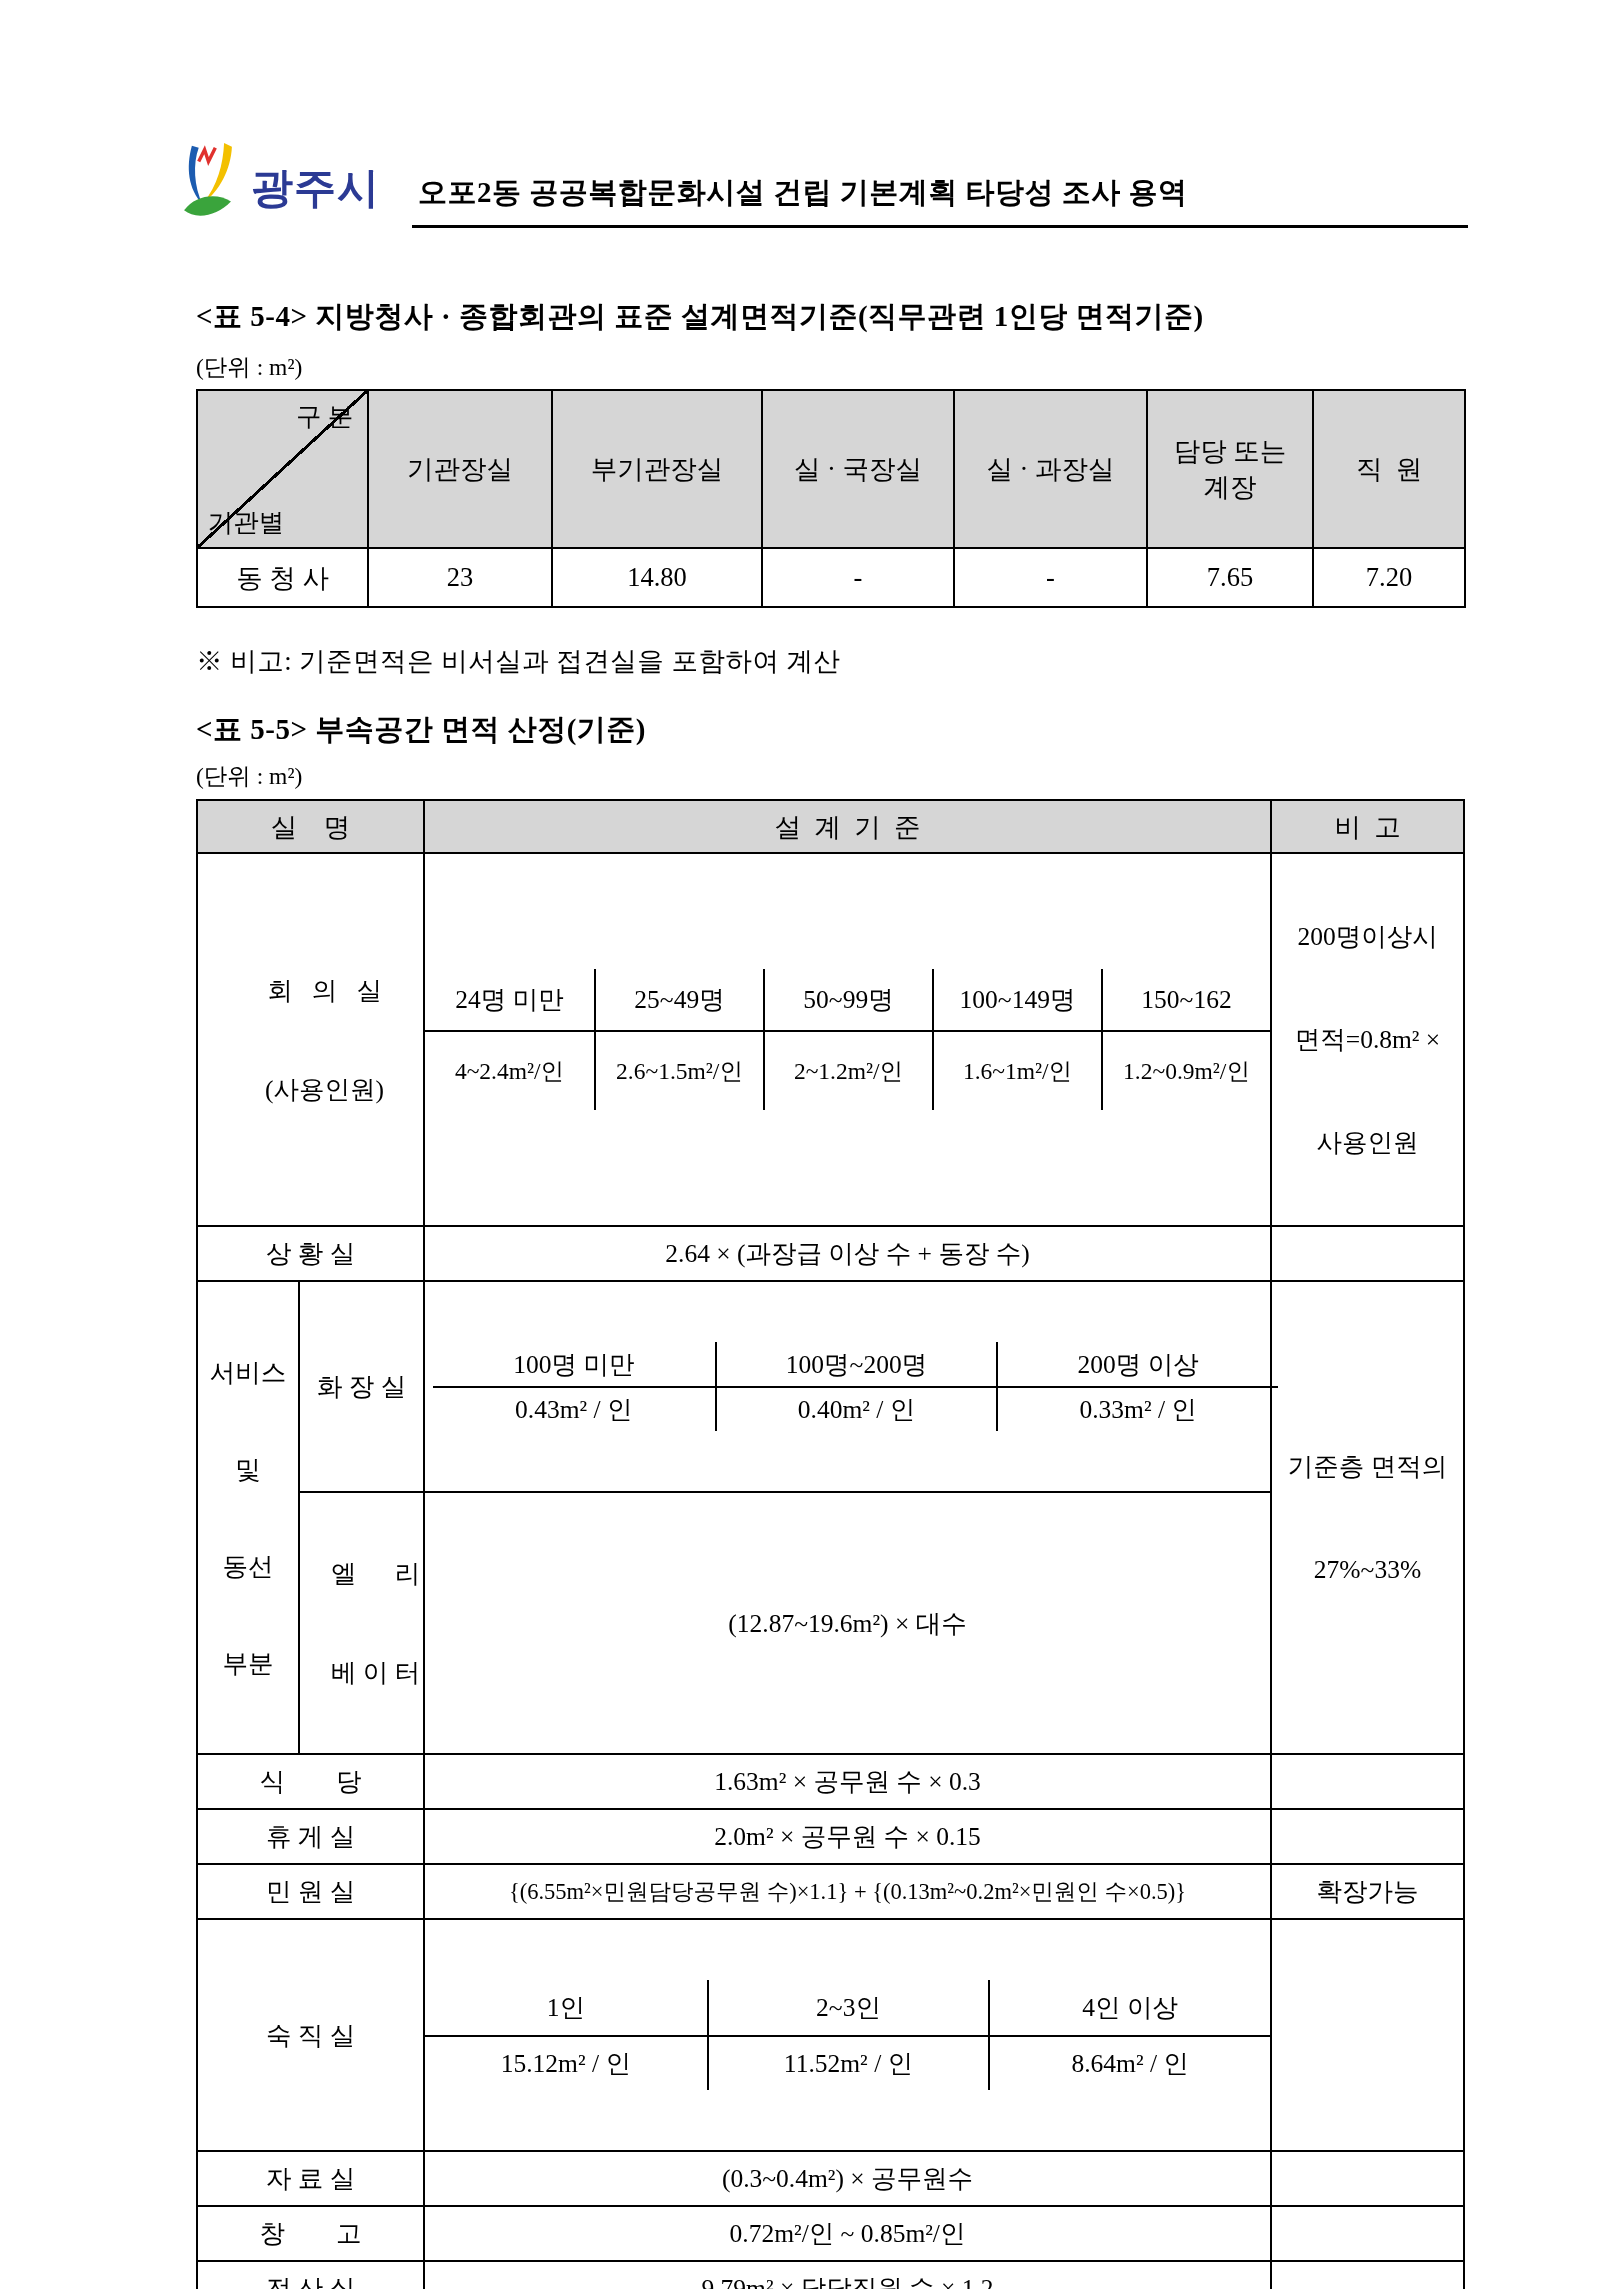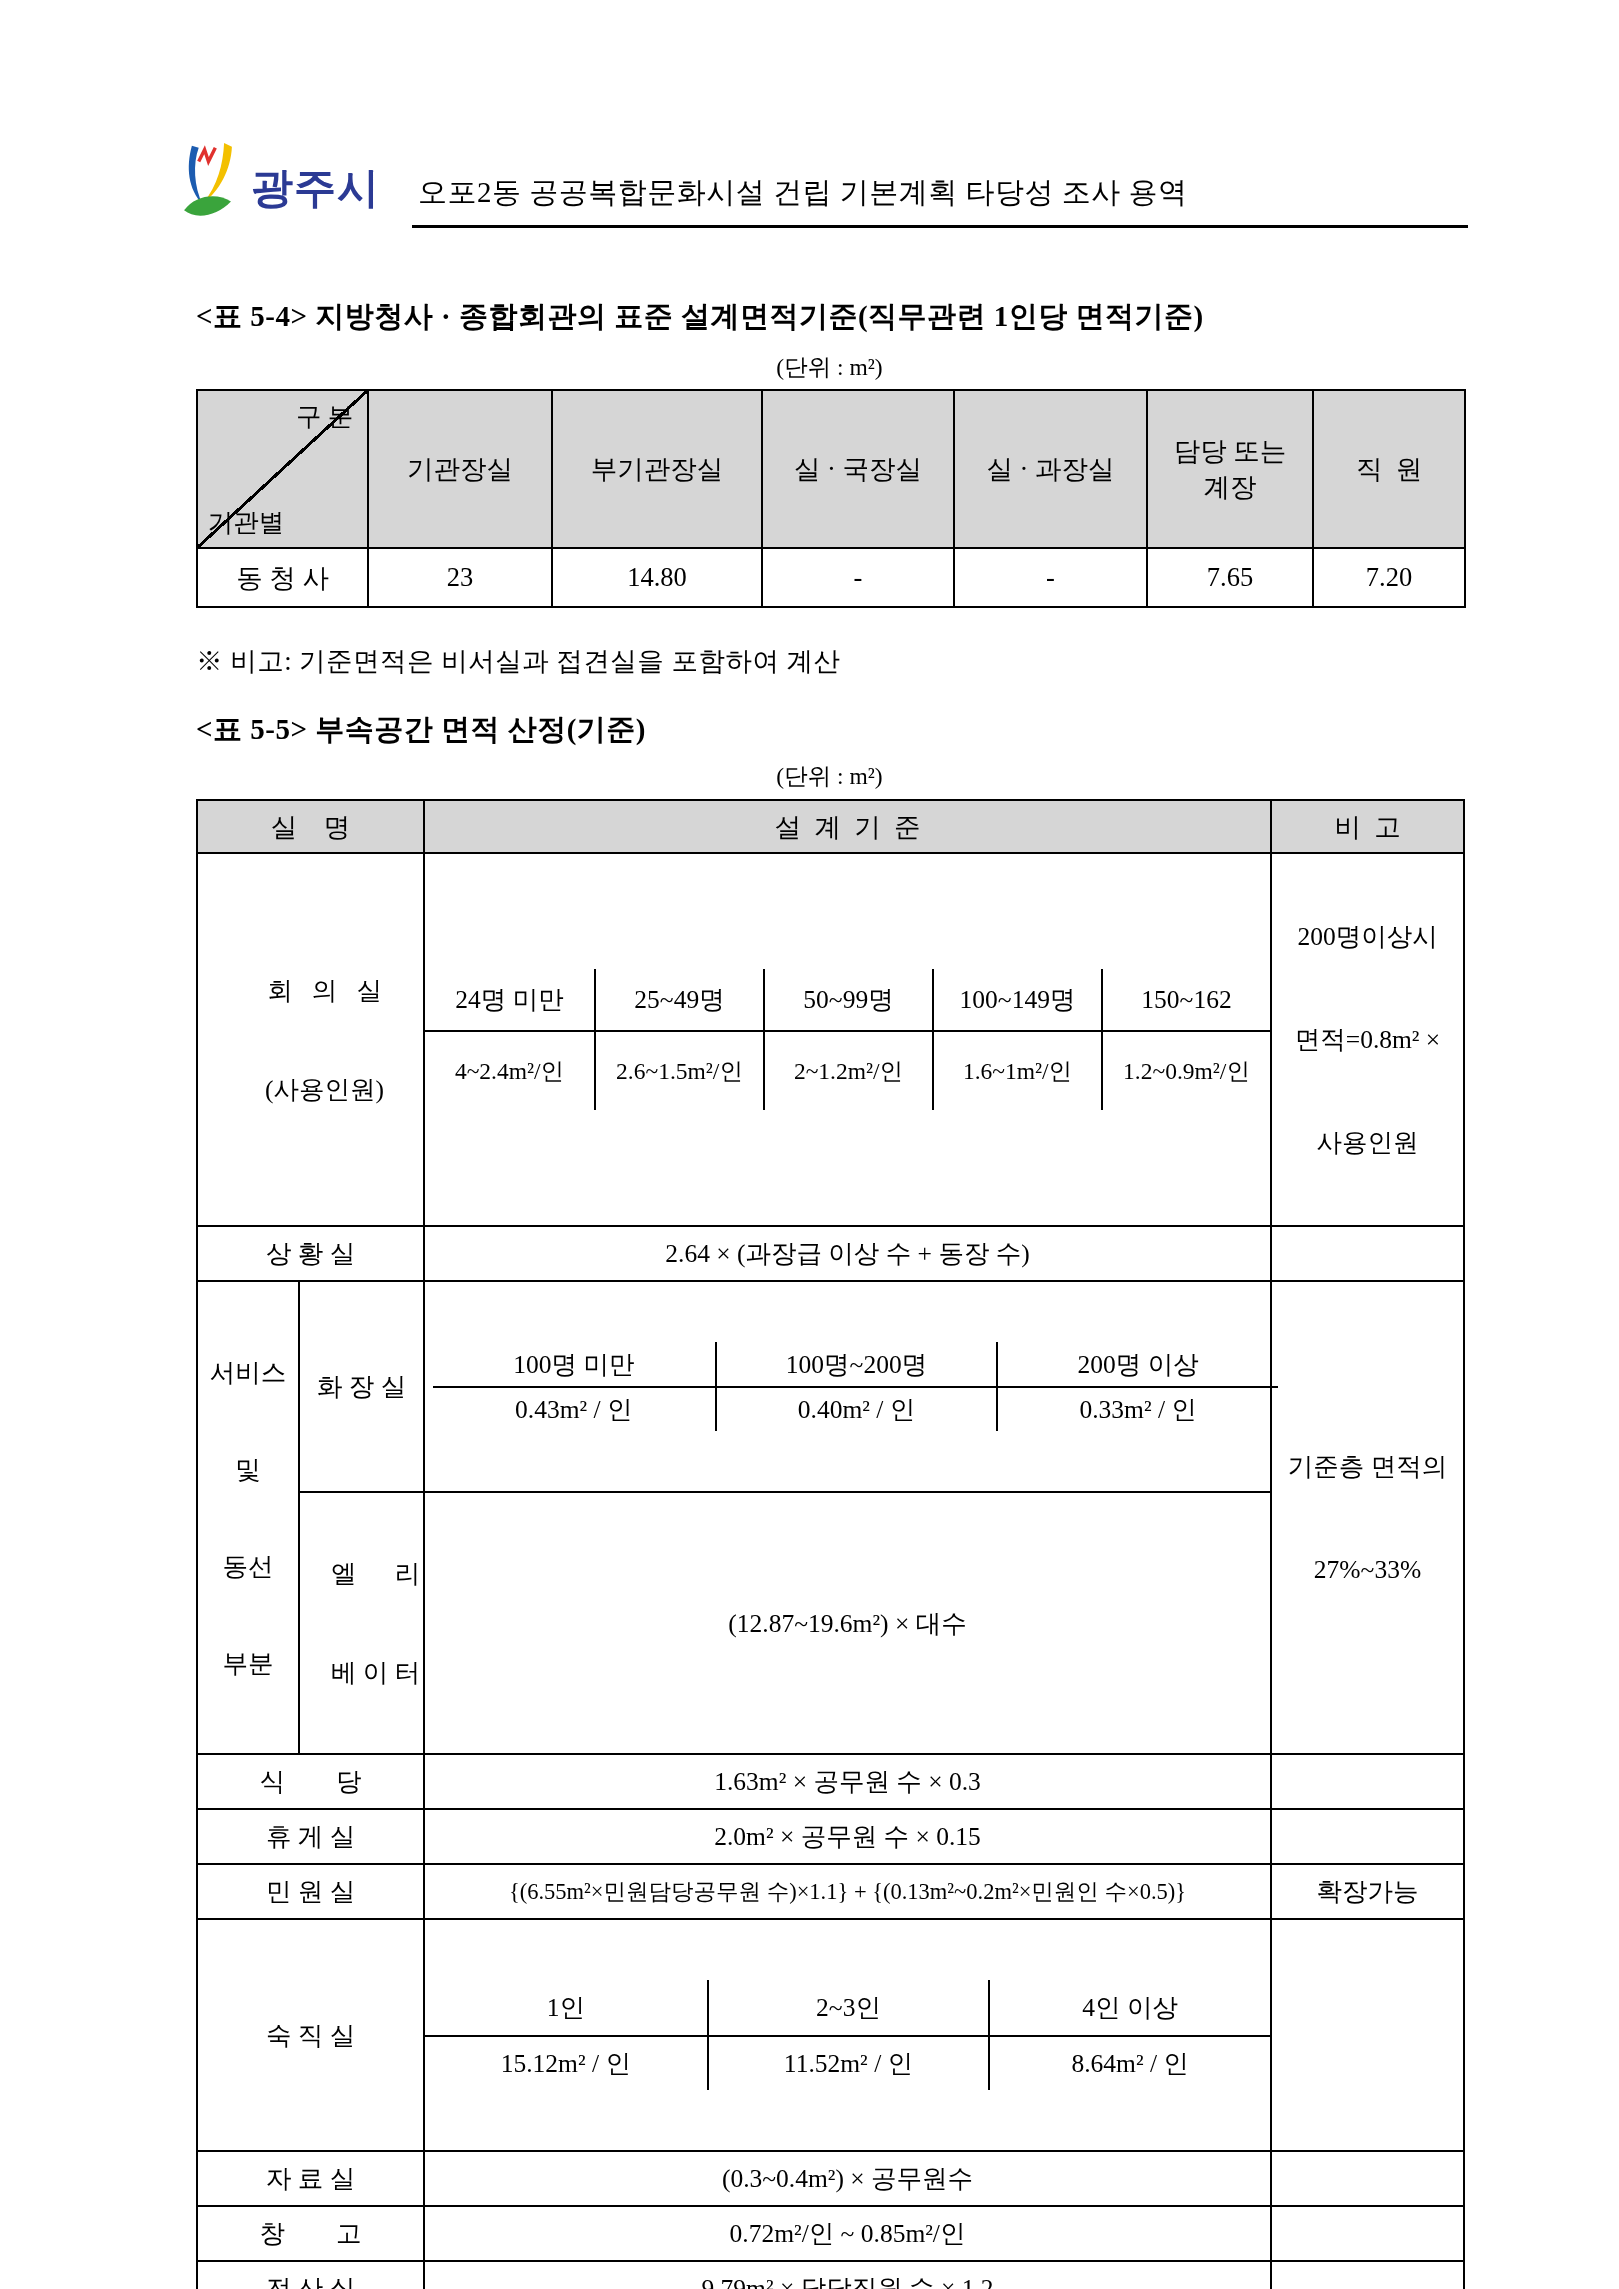--- a/index.html
+++ b/index.html
@@ -7,28 +7,28 @@
     position:relative; width:1619px; height:2290px; margin:0 auto;
     background:#ffffff; overflow:hidden;
     font-family:"Liberation Serif","DejaVu Serif",serif; color:#000;
   }
   
   .emblem { position:absolute; left:177px; top:140px; width:61px; height:82px; }
   .logo-text {
     position:absolute; left:251px; top:160px; font-size:42px; font-weight:bold;
     color:#2b3a94; font-family:"Liberation Sans","DejaVu Sans",sans-serif; letter-spacing:1px;
   }
-  .doc-title { position:absolute; left:418px; top:173px; font-size:29px; font-weight:normal; letter-spacing:0.5px; white-space:nowrap; }
+  .doc-title { position:absolute; left:418px; top:173px; font-size:29px; font-weight:bold; letter-spacing:0.5px; white-space:nowrap; }
   .header-rule { position:absolute; left:412px; top:225px; width:1056px; height:2.9px; background:#000; }
   
   .content { position:absolute; left:196px; top:0; width:1267px; }
   .t-title { font-size:29px; font-weight:bold; letter-spacing:0.5px; white-space:pre; }
   .t4-title { margin-top:297px; }
   .t5-title { margin-top:31px; }
-  .unit { text-align:center; font-size:23.5px; margin-top:15.7px; line-height:29px; }
+  .unit { text-align:left; font-size:23.5px; margin-top:15.7px; line-height:29px; }
   .unit5 { margin-top:11.8px; }
   table { width:100%; border-collapse:collapse; table-layout:fixed; margin-top:7.8px; border:2.9px solid #000; }
   th, td { border:2px solid #000; text-align:center; vertical-align:middle; font-weight:normal; white-space:pre; }
   th { background:#d6d6d6; font-size:26.5px; }
   td { font-size:25.5px; }
   
   .t4 th { height:78px; }
   .t4 td { height:55px; font-size:26.5px; }
   .t4 .diag {
     position:relative; padding:16px;

